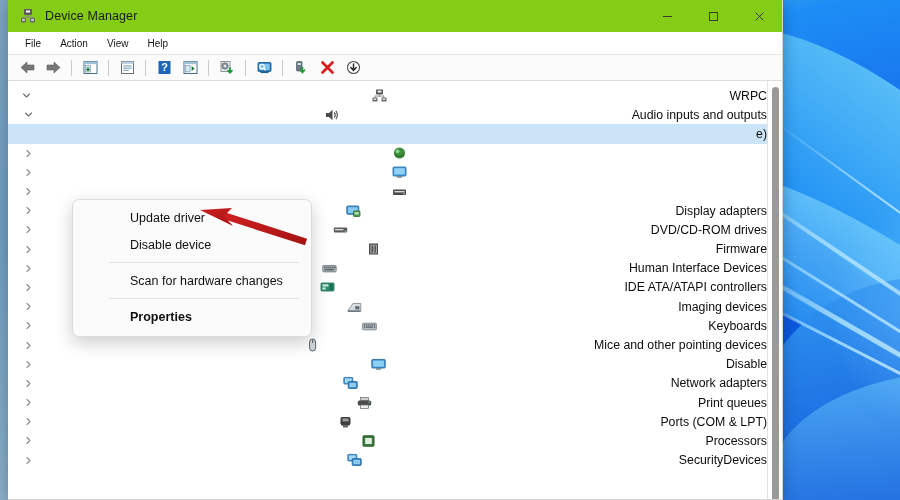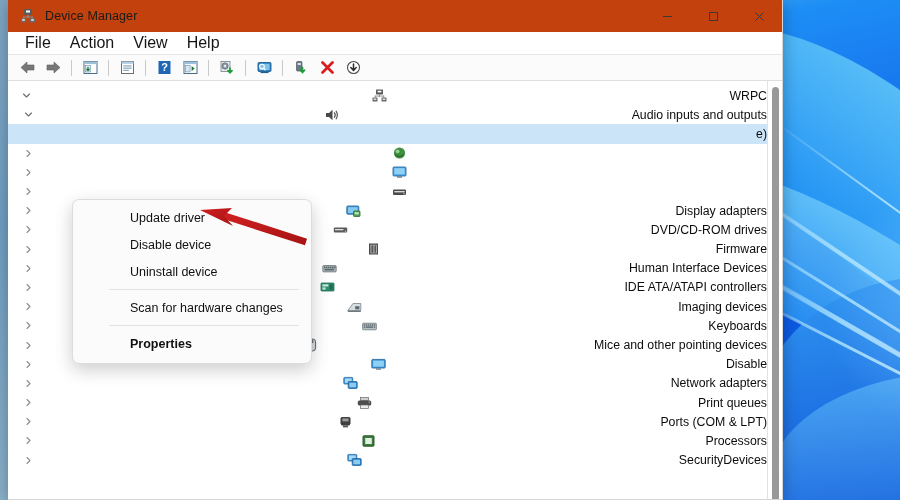--- a/index.html
+++ b/index.html
@@ -77,21 +77,21 @@
     border-top: none; border-left: none;
     box-shadow: 0 2px 14px rgba(0,0,0,.28);
     z-index: 5;
     display: flex; flex-direction: column;
     overflow: hidden;
   }
 
   
   #titlebar {
     height: 32px; flex: 0 0 32px;
-    background: #c2410c;
+    background: #84cc16;
     display: flex; align-items: center;
     position: relative;
   }
   #title-icon {
     width: 16px; height: 16px; margin-left: 12px; margin-right: 9px;
     position: relative; flex: 0 0 16px;
   }
   #title-text {
     font-size: 12.5px; color: #1b1b1b; letter-spacing: .1px;
   }
@@ -104,21 +104,21 @@
 
   
   #menubar {
     height: 23px; flex: 0 0 23px;
     display: flex; align-items: center;
     padding-left: 8px;
     background: #ffffff;
     border-bottom: 1px solid #e6e6e6;
   }
   .menu-item {
-    font-size: 16px; color: #151515;
+    font-size: 10px; color: #151515;
     padding: 2px 9px; margin-right: 1px;
     border-radius: 2px;
   }
 
   
   #toolbar {
     height: 26px; flex: 0 0 26px;
     display: flex; align-items: center;
     padding-left: 6px;
     background: #fbfbfb;
@@ -715,21 +715,20 @@
             <rect x="5.2" y="5.6" width="9" height="6.8" rx=".8" fill="#2e86cc" stroke="#1f6096" stroke-width=".8"></rect>
             <rect x="6.4" y="6.8" width="6.6" height="4.4" fill="#8fcaf0"></rect>
           </svg>
         </span>
         <span>SecurityDevices</span>
       </div>
 
       <div id="ctxmenu">
         <div class="ctx-item">Update driver</div>
         <div class="ctx-item">Disable device</div>
-        <div class="ctx-item">Uninstall device</div>
         <div class="ctx-sep"></div>
         <div class="ctx-item">Scan for hardware changes</div>
         <div class="ctx-sep"></div>
         <div class="ctx-item bold">Properties</div>
       </div>
 
       <svg id="arrow-annot" viewBox="0 0 130 60">
         <defs>
           <linearGradient id="agr" x1="0" y1="0" x2="1" y2="1">
             <stop offset="0" stop-color="#cf2020"></stop>

